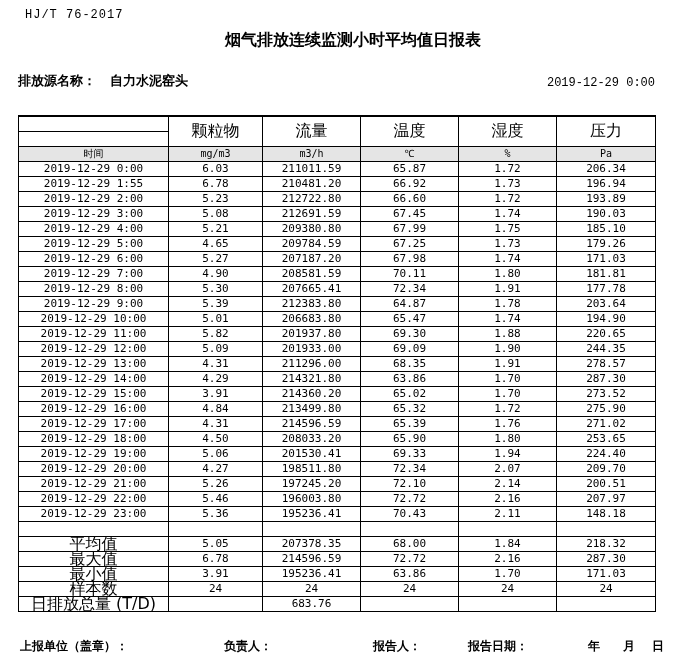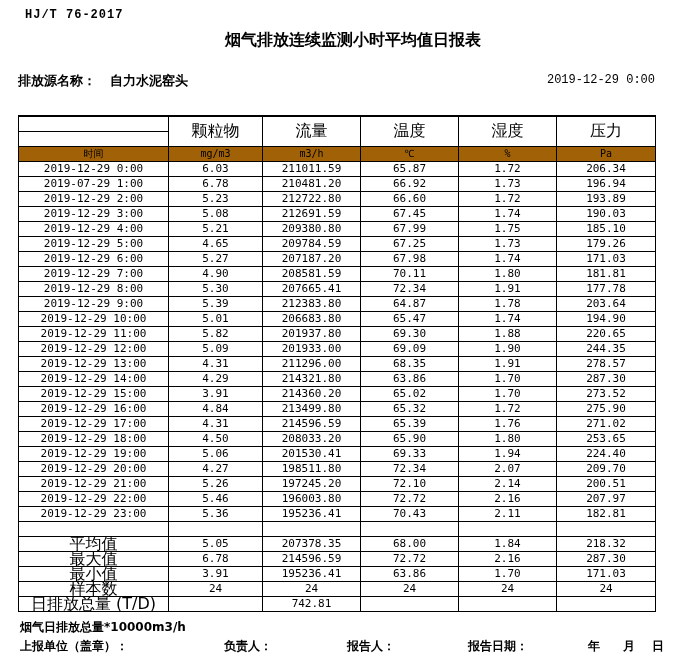--- a/index.html
+++ b/index.html
@@ -7,31 +7,31 @@
   body {
     width: 674px; height: 661px;
     font-family: "DejaVu Sans", sans-serif;
     color: #000;
     overflow: hidden;
   }
   .page { position: relative; width: 674px; height: 661px; }
 
   .std-code {
     position: absolute; left: 25px; top: 8px;
-    font-size: 12px; font-weight: bold;
+    font-size: 12px; font-weight: normal;
     font-family: "Liberation Mono", monospace;
     letter-spacing: 1px;
   }
   .doc-title {
     position: absolute; left: 16px; top: 30px; width: 674px;
     text-align: center; font-size: 16px; font-weight: bold;
   }
   .meta-row {
     position: absolute; left: 18px; top: 70px; width: 637px;
-    display: flex; justify-content: space-between; align-items: center;
+    display: flex; justify-content: space-between; align-items: flex-end;
   }
   .src-label, .src-name { font-size: 13px; font-weight: bold; }
   .src-name { margin-left: 14px; }
   .hdr-date {
     font-size: 12px;
     font-family: "Liberation Mono", monospace;
   }
 
   table.report {
     position: absolute; left: 18px; top: 115px;
@@ -65,21 +65,21 @@
     position: absolute; left: 20px; top: 619px;
     font-size: 12px; font-weight: bold;
     white-space: nowrap;
   }
   .sig-row { position: absolute; left: 0; top: 638px; width: 674px; height: 16px; }
   .sig-row span {
     position: absolute; font-size: 12px; font-weight: bold; white-space: nowrap;
   }
   .sig-unit { left: 20px; }
   .sig-resp { left: 224px; }
-  .sig-reporter { left: 347px; }
+  .sig-reporter { left: 373px; }
   .sig-repdate { left: 468px; }
   .sig-year { left: 588px; }
   .sig-month { left: 623px; }
   .sig-day { left: 652px; }
 </style>
 </head>
 <body>
 
 <div class="page">
 
@@ -108,40 +108,40 @@
         <td></td>
         <th class="colhead" rowspan="2">颗粒物</th>
         <th class="colhead" rowspan="2">流量</th>
         <th class="colhead" rowspan="2">温度</th>
         <th class="colhead" rowspan="2">湿度</th>
         <th class="colhead" rowspan="2">压力</th>
       </tr>
       <tr class="hrow">
         <td></td>
       </tr>
-      <tr class="green" style="background: #a16207;">
+      <tr class="green" style="background: #e5e5e5;">
         <td class="lbl">时间</td>
         <td>mg/m3</td>
         <td>m3/h</td>
         <td>℃</td>
         <td>%</td>
         <td>Pa</td>
       </tr>
     </thead>
     <tbody id="table-body">
         <tr>
           <td>2019-12-29 0:00</td>
           <td>6.03</td>
           <td>211011.59</td>
           <td>65.87</td>
           <td>1.72</td>
           <td>206.34</td>
         </tr>
         <tr>
-          <td>2019-07-29 1:00</td>
+          <td>2019-12-29 1:55</td>
           <td>6.78</td>
           <td>210481.20</td>
           <td>66.92</td>
           <td>1.73</td>
           <td>196.94</td>
         </tr>
         <tr>
           <td>2019-12-29 2:00</td>
           <td>5.23</td>
           <td>212722.80</td>
@@ -308,21 +308,21 @@
           <td>72.72</td>
           <td>2.16</td>
           <td>207.97</td>
         </tr>
         <tr>
           <td>2019-12-29 23:00</td>
           <td>5.36</td>
           <td>195236.41</td>
           <td>70.43</td>
           <td>2.11</td>
-          <td>182.81</td>
+          <td>148.18</td>
         </tr>
         <tr>
           <td></td>
           <td></td>
           <td></td>
           <td></td>
           <td></td>
           <td></td>
         </tr>
         <tr>
@@ -353,29 +353,28 @@
           <td class="lbl">样本数</td>
           <td>24</td>
           <td>24</td>
           <td>24</td>
           <td>24</td>
           <td>24</td>
         </tr>
         <tr>
           <td class="lbl">日排放总量 (T/D)</td>
           <td></td>
-          <td>742.81</td>
+          <td>683.76</td>
           <td></td>
           <td></td>
           <td></td>
         </tr>
       </tbody>
   </table>
 
-  <div class="note-line">烟气日排放总量*10000m3/h</div>
 
   <div class="sig-row">
     <span class="sig-unit">上报单位（盖章）：</span>
     <span class="sig-resp">负责人：</span>
     <span class="sig-reporter">报告人：</span>
     <span class="sig-repdate">报告日期：</span>
     <span class="sig-year">年</span>
     <span class="sig-month">月</span>
     <span class="sig-day">日</span>
   </div>

